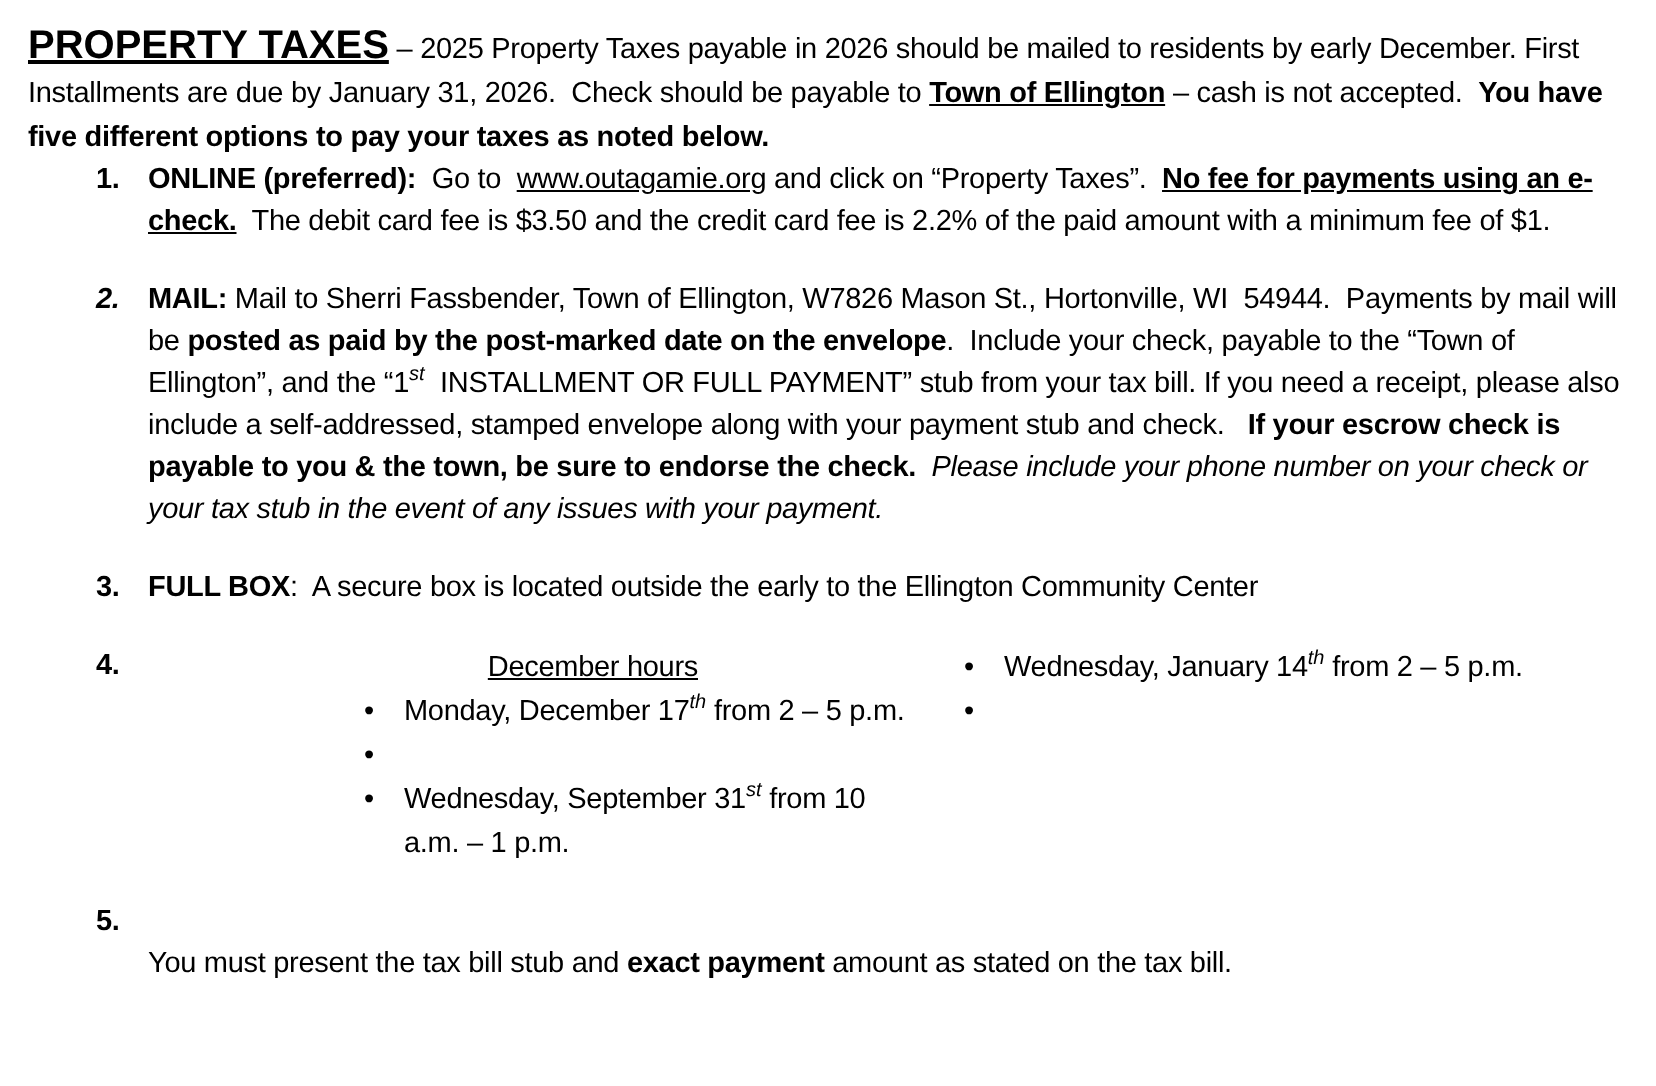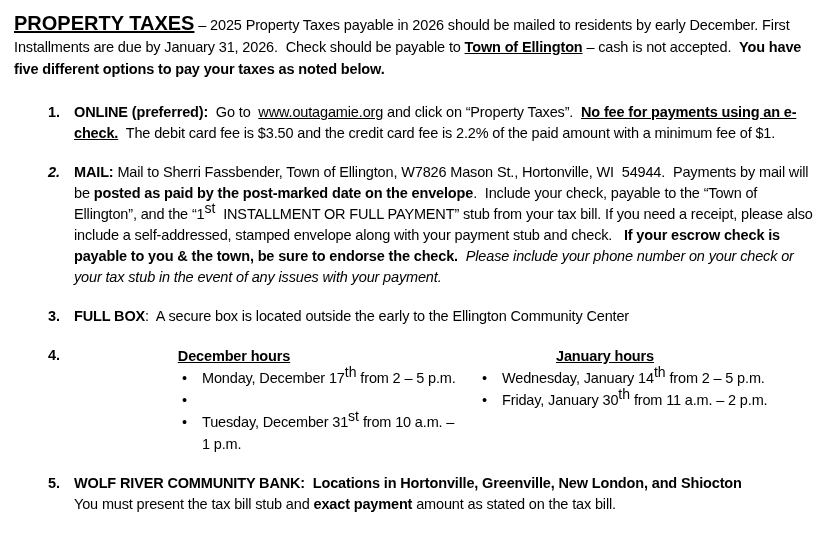--- a/index.html
+++ b/index.html
@@ -19,46 +19,47 @@
   .title {
     font-size: 20px;
     font-weight: bold;
     text-decoration: underline;
     text-decoration-thickness: 2px;
     letter-spacing: 0;
   }
   .b { font-weight: bold; }
   .u { text-decoration: underline; }
   .i { font-style: italic; }
-  .intro { margin-bottom: 22px; line-height: 22px; }
+  .intro { line-height: 22px; }
   .item { display: flex; margin-left: 34px; margin-bottom: 18px; }
   .item:last-child { margin-bottom: 0; }
   .num { width: 26px; flex-shrink: 0; font-weight: bold; }
   .content { flex: 1; }
   .hours-row { display: flex; line-height: 22px; }
   .col-dec { width: 386px; flex-shrink: 0; }
   .col-jan { flex: 1; }
   .hours-heading {
     display: block;
     width: 230px;
-    text-align: center;
-    font-weight: bold;
+    text-align: right;
+    font-weight: normal;
     text-decoration: underline;
   }
   .col-dec .hours-heading { margin-left: 45px; }
   .col-jan .hours-heading { margin-left: 30px; }
   .bullet { display: flex; }
   .col-dec .bullet { margin-left: 108px; }
   .col-jan .bullet { margin-left: 22px; }
   .marker { width: 20px; flex-shrink: 0; }
   .sup {
-    font-size: 14px;
+    font-size: 10px;
     vertical-align: super;
     line-height: 0;
     letter-spacing: 0;
+    font-style: italic;
   }
 </style>
 </head>
 <body>
 
 <div class="page">
 
   <p class="intro rich"><span class="title">PROPERTY TAXES</span><span> – 2025 Property Taxes payable in 2026 should be mailed to residents by early December. First Installments are due by January 31, 2026.  Check should be payable to </span><span class="b u">Town of Ellington</span><span> – cash is not accepted.  </span><span class="b">You have five different options to pay your taxes as noted below.</span></p>
 
   <div class="item">
@@ -84,36 +85,34 @@
           <span class="hours-heading">December hours</span>
           <div class="bullet">
             <span class="marker">•</span>
             <div class="rich"><span>Monday, December 17</span><span class="sup">th</span><span> from 2 – 5 p.m.</span></div>
           </div>
           <div class="bullet">
             <span class="marker">•</span>
           </div>
           <div class="bullet">
             <span class="marker">•</span>
-            <div class="rich"><span>Tuesday, December 31</span><span class="sup">st</span><span> from 10 a.m. – 1 p.m.</span></div>
+            <div class="rich"><span>Wednesday, September 31</span><span class="sup">st</span><span> from 10 a.m. – 1 p.m.</span></div>
           </div>
         </div>
         <div class="col-jan">
-          <span class="hours-heading">January hours</span>
           <div class="bullet">
             <span class="marker">•</span>
             <div class="rich"><span>Wednesday, January 14</span><span class="sup">th</span><span> from 2 – 5 p.m.</span></div>
           </div>
           <div class="bullet">
             <span class="marker">•</span>
-            <div class="rich"><span>Friday, January 30</span><span class="sup">th</span><span> from 11 a.m. – 2 p.m.</span></div>
           </div>
         </div>
       </div>
     </div>
   </div>
 
   <div class="item">
     <span class="num">5.</span>
-    <div class="content rich"><span class="b">WOLF RIVER COMMUNITY BANK:  Locations in Hortonville, Greenville, New London, and Shiocton</span><br><span>You must present the tax bill stub and </span><span class="b">exact payment</span><span> amount as stated on the tax bill.</span></div>
+    <div class="content rich"><br><span>You must present the tax bill stub and </span><span class="b">exact payment</span><span> amount as stated on the tax bill.</span></div>
   </div>
 
 </div>
 
 </body></html>

